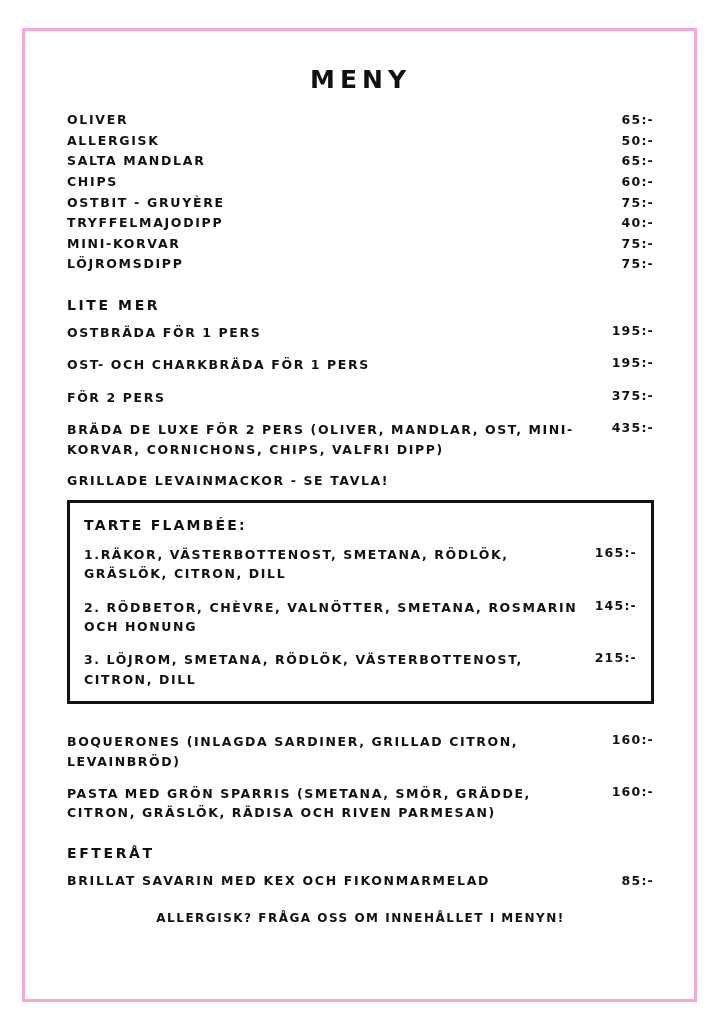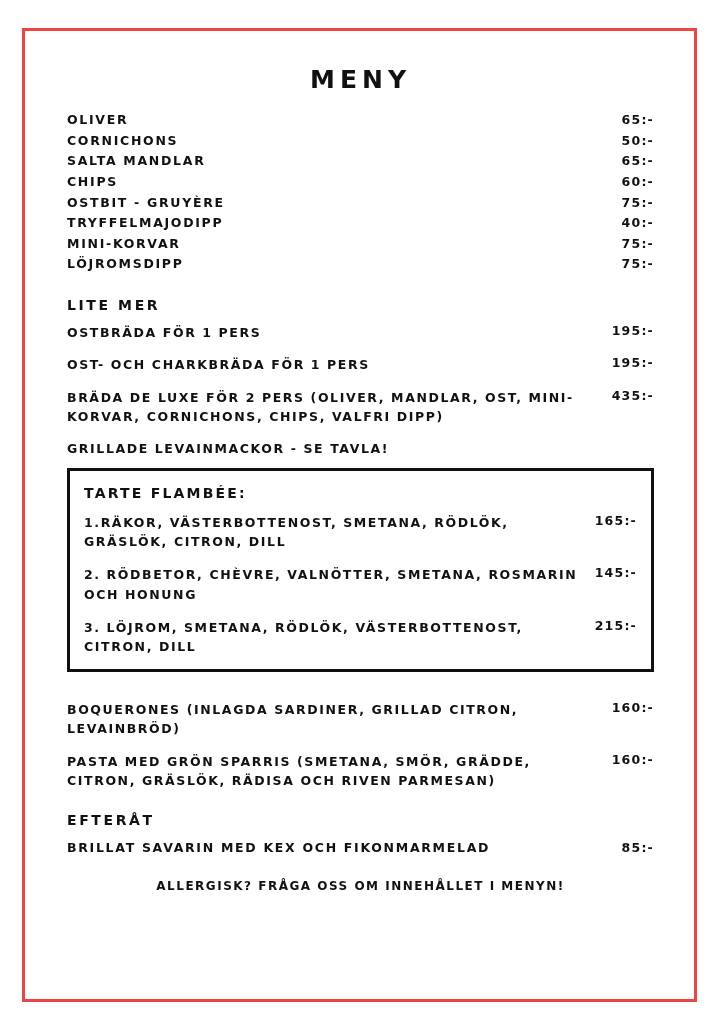--- a/index.html
+++ b/index.html
@@ -19,21 +19,21 @@
     width: 719px;
     height: 1024px;
     background: #ffffff;
     box-sizing: border-box;
     padding: 28px 22px 22px 22px;
   }
   .sheet {
     position: relative;
     width: 100%;
     height: 100%;
-    border: 3px solid #ef4444;
+    border: 3px solid #f9a8d4;
     box-sizing: border-box;
     padding: 24px 40px 16px 42px;
   }
   .title {
     text-align: center;
     font-size: 25px;
     font-weight: bold;
     letter-spacing: 5px;
     margin: 10px 0 16px 0;
   }
@@ -135,21 +135,21 @@
   <div class="sheet">
 
     <div class="title">MENY</div>
 
     <div class="grid2">
       <div class="row">
         <span class="name">OLIVER</span>
         <span class="price">65:-</span>
       </div>
       <div class="row">
-        <span class="name">CORNICHONS</span>
+        <span class="name">ALLERGISK</span>
         <span class="price">50:-</span>
       </div>
       <div class="row">
         <span class="name">SALTA MANDLAR</span>
         <span class="price">65:-</span>
       </div>
       <div class="row">
         <span class="name">CHIPS</span>
         <span class="price">60:-</span>
       </div>
@@ -176,20 +176,24 @@
     <div>
       <div class="wrow">
         <span class="name">OSTBRÄDA FÖR 1 PERS</span>
         <span class="price">195:-</span>
       </div>
       <div class="wrow">
         <span class="name">OST- OCH CHARKBRÄDA FÖR 1 PERS</span>
         <span class="price">195:-</span>
       </div>
       <div class="wrow">
+        <span class="name">FÖR 2 PERS</span>
+        <span class="price">375:-</span>
+      </div>
+      <div class="wrow">
         <span class="name">BRÄDA DE LUXE FÖR 2 PERS (OLIVER, MANDLAR, OST, MINI-KORVAR, CORNICHONS, CHIPS, VALFRI DIPP)</span>
         <span class="price">435:-</span>
       </div>
     </div>
 
     <div class="note">GRILLADE LEVAINMACKOR - SE TAVLA!</div>
 
     <div class="boxed">
       <div class="box-title">TARTE FLAMBÉE:</div>
       <div class="wrow">

